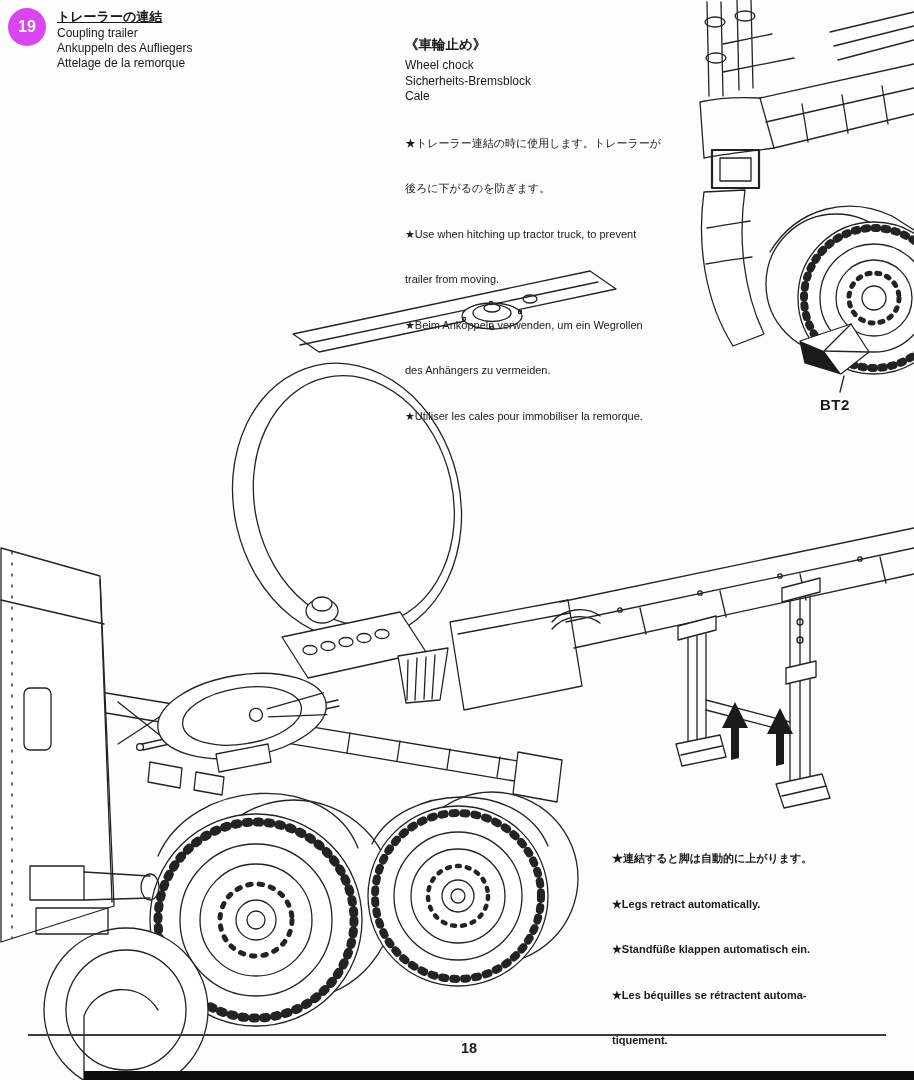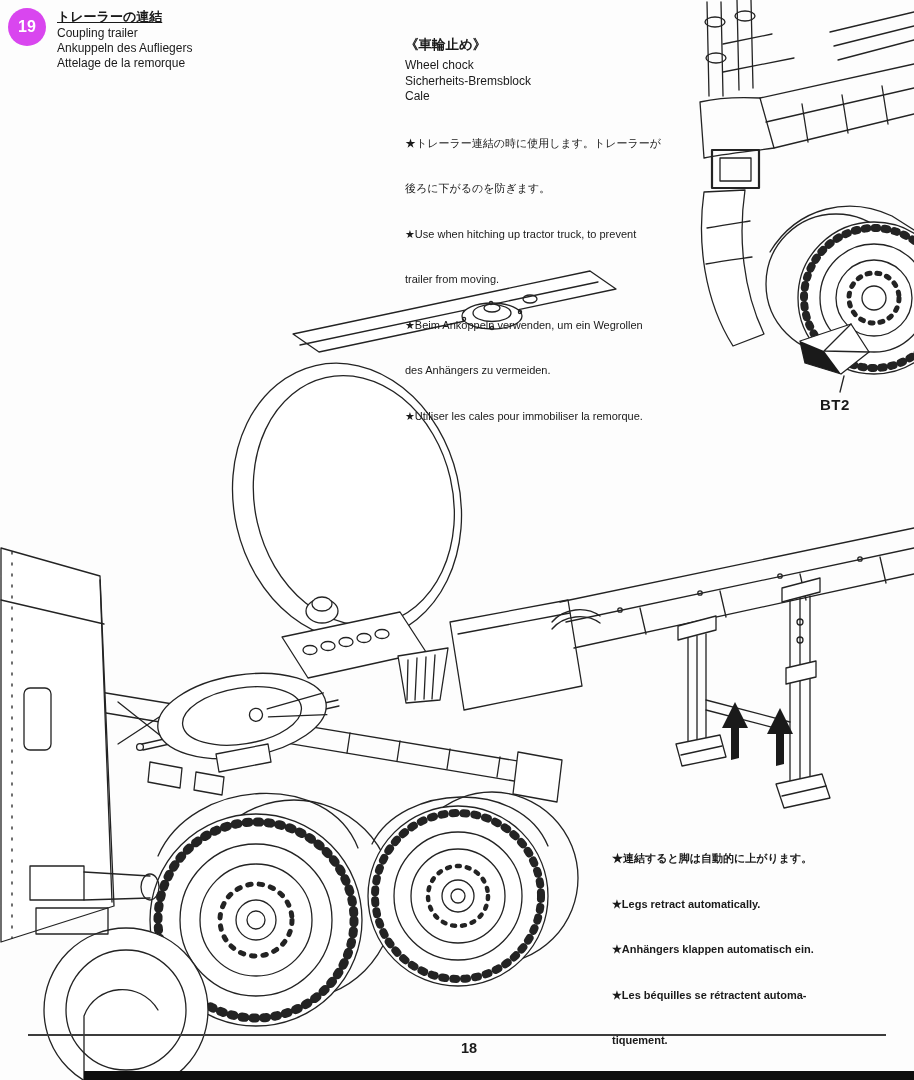--- a/index.html
+++ b/index.html
@@ -222,21 +222,21 @@
       <div class="note-line">des Anhängers zu vermeiden.</div>
       <div class="note-line">★Utiliser les cales pour immobiliser la remorque.</div>
     </div>
   </div>
 
   <div class="bt2-label">BT2</div>
 
   <div class="legs-block">
     <div class="note-line">★連結すると脚は自動的に上がります。</div>
     <div class="note-line">★Legs retract automatically.</div>
-    <div class="note-line">★Anhängers klappen automatisch ein.</div>
+    <div class="note-line">★Standfüße klappen automatisch ein.</div>
     <div class="note-line">★Les béquilles se rétractent automa-</div>
     <div class="note-line">tiquement.</div>
   </div>
 
   <div class="footer-line"></div>
   <div class="page-number">18</div>
   <div class="bottom-bar"></div>
 </div>
 
 </body></html>

